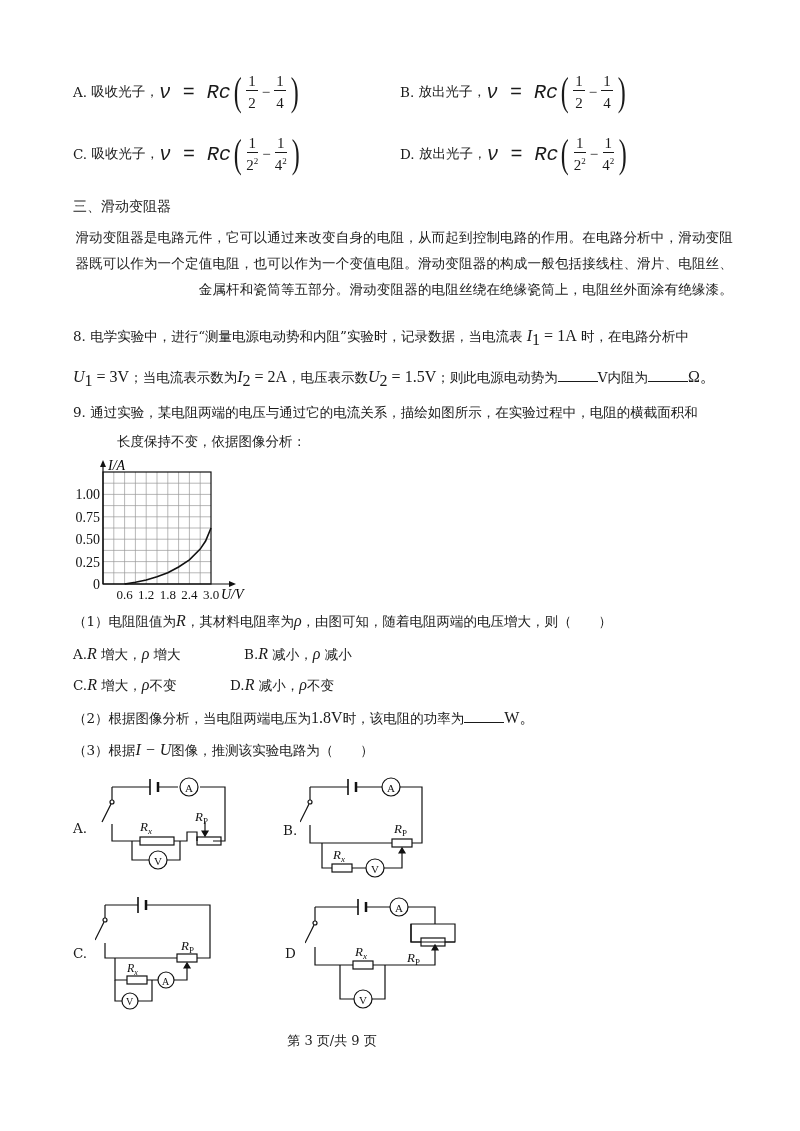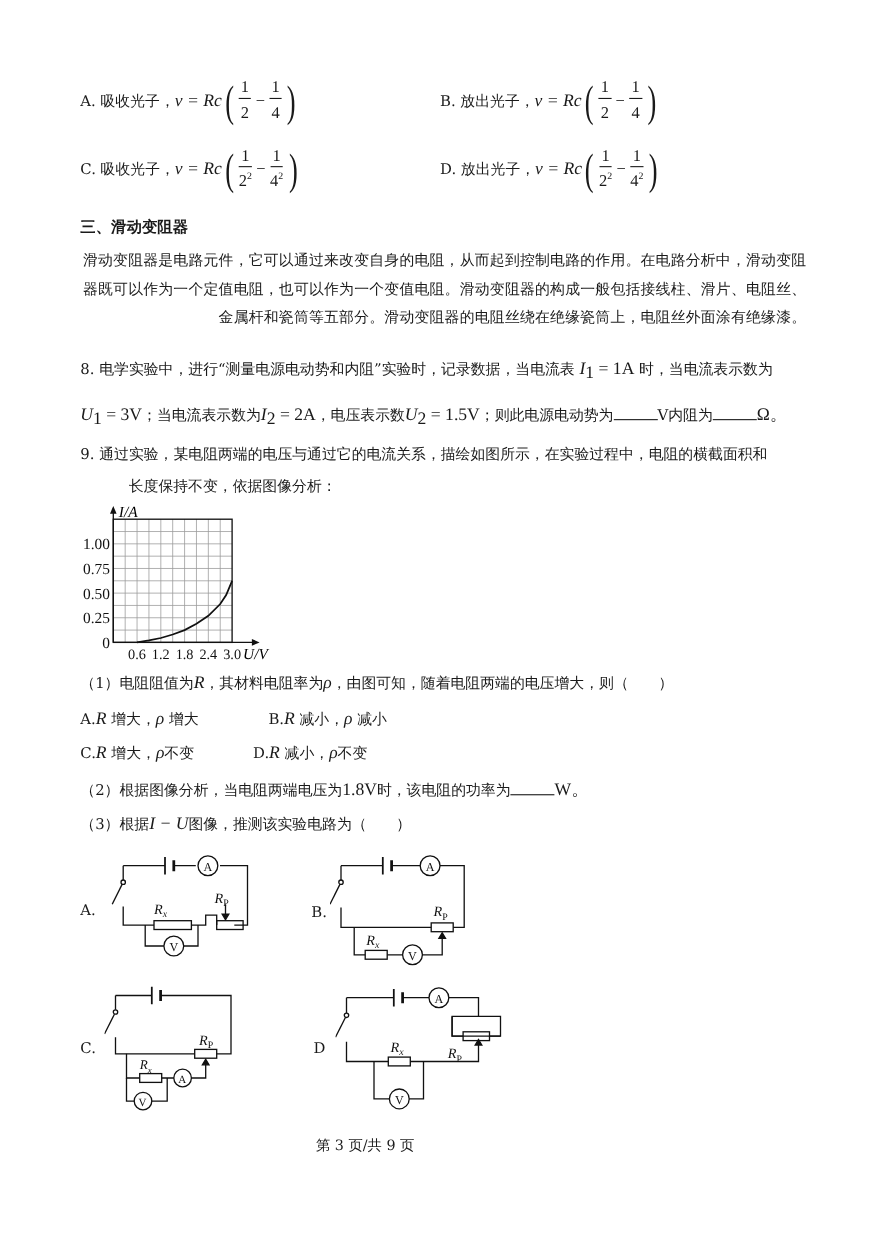--- a/index.html
+++ b/index.html
@@ -1,26 +1,26 @@
 <!DOCTYPE html>
 <html><head>
 <meta charset="utf-8">
 <style>
   html, body { margin: 0; padding: 0; background: #ffffff; }
   body { width: 800px; height: 1131px; position: relative; overflow: hidden;
          font-family: "DejaVu Serif", "Liberation Serif", serif; color: #1a1a1a; font-size: 13.5px; }
   .abs { position: absolute; }
   .opt { position: absolute; display: flex; align-items: center; white-space: nowrap; }
-  .math { font-family: Liberation Serif, serif; font-style: italic; font-size: 16px; }
+  .math { font-family: Liberation Mono, monospace; font-style: italic; font-size: 20px; }
   .frac { display: inline-flex; flex-direction: column; align-items: center; margin: 0 2px; font-family: "Liberation Serif", serif; font-size: 15px; line-height: 17px; }
   .frac .num { border-bottom: 1px solid #1a1a1a; padding: 0 2px; }
   .paren { font-family: "Liberation Serif", serif; font-size: 40px; font-weight: 100; line-height: 40px; transform: scaleX(0.6); display: inline-block; }
   .minus { margin: 0 2px; font-family: "Liberation Serif", serif; font-size: 15px; }
   .sup { font-size: 9px; vertical-align: super; }
-  .heading { font-family: "DejaVu Sans", sans-serif; font-weight: bold; font-size: 14px; }
+  .heading { font-family: "DejaVu Sans", sans-serif; font-weight: normal; font-size: 14px; }
   .para { position: absolute; left: 73px; width: 660px; line-height: 26px; font-size: 13.5px; letter-spacing: 0.2px; text-align: right; }
   .line { position: absolute; left: 73px; white-space: nowrap; font-size: 13.5px; }
   .blank { display: inline-block; border-bottom: 1px solid #1a1a1a; width: 40px; height: 14px; vertical-align: baseline; }
   .it { font-family: "Liberation Serif", serif; font-style: italic; font-size: 16px; }
   .rm { font-family: "Liberation Serif", serif; font-size: 16px; }
   sub { font-size: 10px; }
   svg text { font-family: "Liberation Serif", serif; }
 </style>
 </head>
 <body>
@@ -92,21 +92,21 @@
     </span>
   <span class="paren">)</span>
 </div>
 
 <div class="abs heading" style="left:73px; top:198px;">三、滑动变阻器</div>
 <div class="para" style="top:224px;">滑动变阻器是电路元件，它可以通过来改变自身的电阻，从而起到控制电路的作用。在电路分析中，滑动变阻器既可以作为一个定值电阻，也可以作为一个变值电阻。滑动变阻器的构成一般包括接线柱、滑片、电阻丝、金属杆和瓷筒等五部分。滑动变阻器的电阻丝绕在绝缘瓷筒上，电阻丝外面涂有绝缘漆。</div>
 
 <div class="line" style="top:327px;">
   <span>8. 电学实验中，进行“测量电源电动势和内阻”实验时，记录数据，当电流表</span>
   <span class="it">I</span><sub class="rm">1</sub><span class="rm"> = 1A</span>
-  <span>时，当电流表示数为</span>
+  <span>时，在电路分析中</span>
 </div>
 <div class="line" style="top:367px;">
   <span class="it">U</span><sub class="rm">1</sub><span class="rm"> = 3V</span><span>；当电流表示数为</span><span class="it">I</span><sub class="rm">2</sub><span class="rm"> = 2A</span><span>，电压表示数</span><span class="it">U</span><sub class="rm">2</sub><span class="rm"> = 1.5V</span><span>；则此电源电动势为</span><span class="blank"></span><span>V内阻为</span><span class="blank"></span><span class="rm">Ω。</span>
 </div>
 
 <div class="line" style="top:404px;">9. 通过实验，某电阻两端的电压与通过它的电流关系，描绘如图所示，在实验过程中，电阻的横截面积和</div>
 <div class="line" style="top:433px;margin-left:44px;">长度保持不变，依据图像分析：</div>
 
 <svg class="abs" style="left:65px; top:458px;" width="200" height="150">
   <g id="chart-grid">

